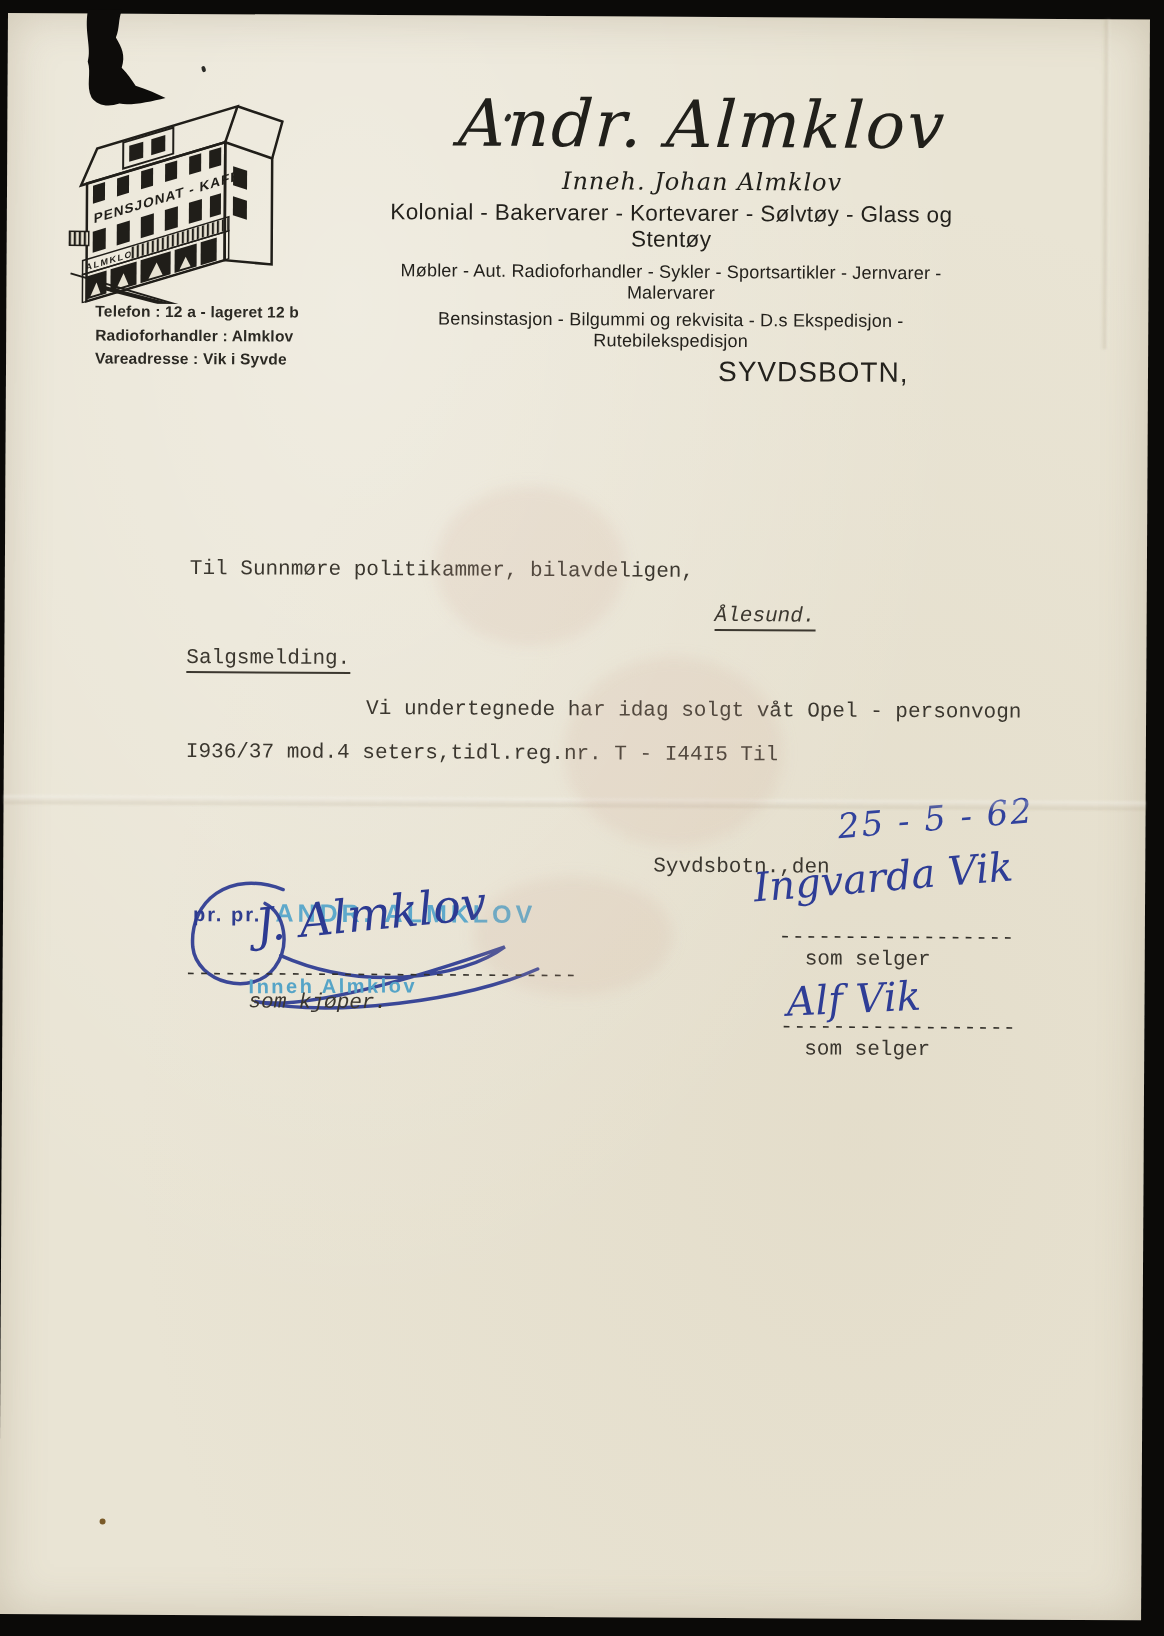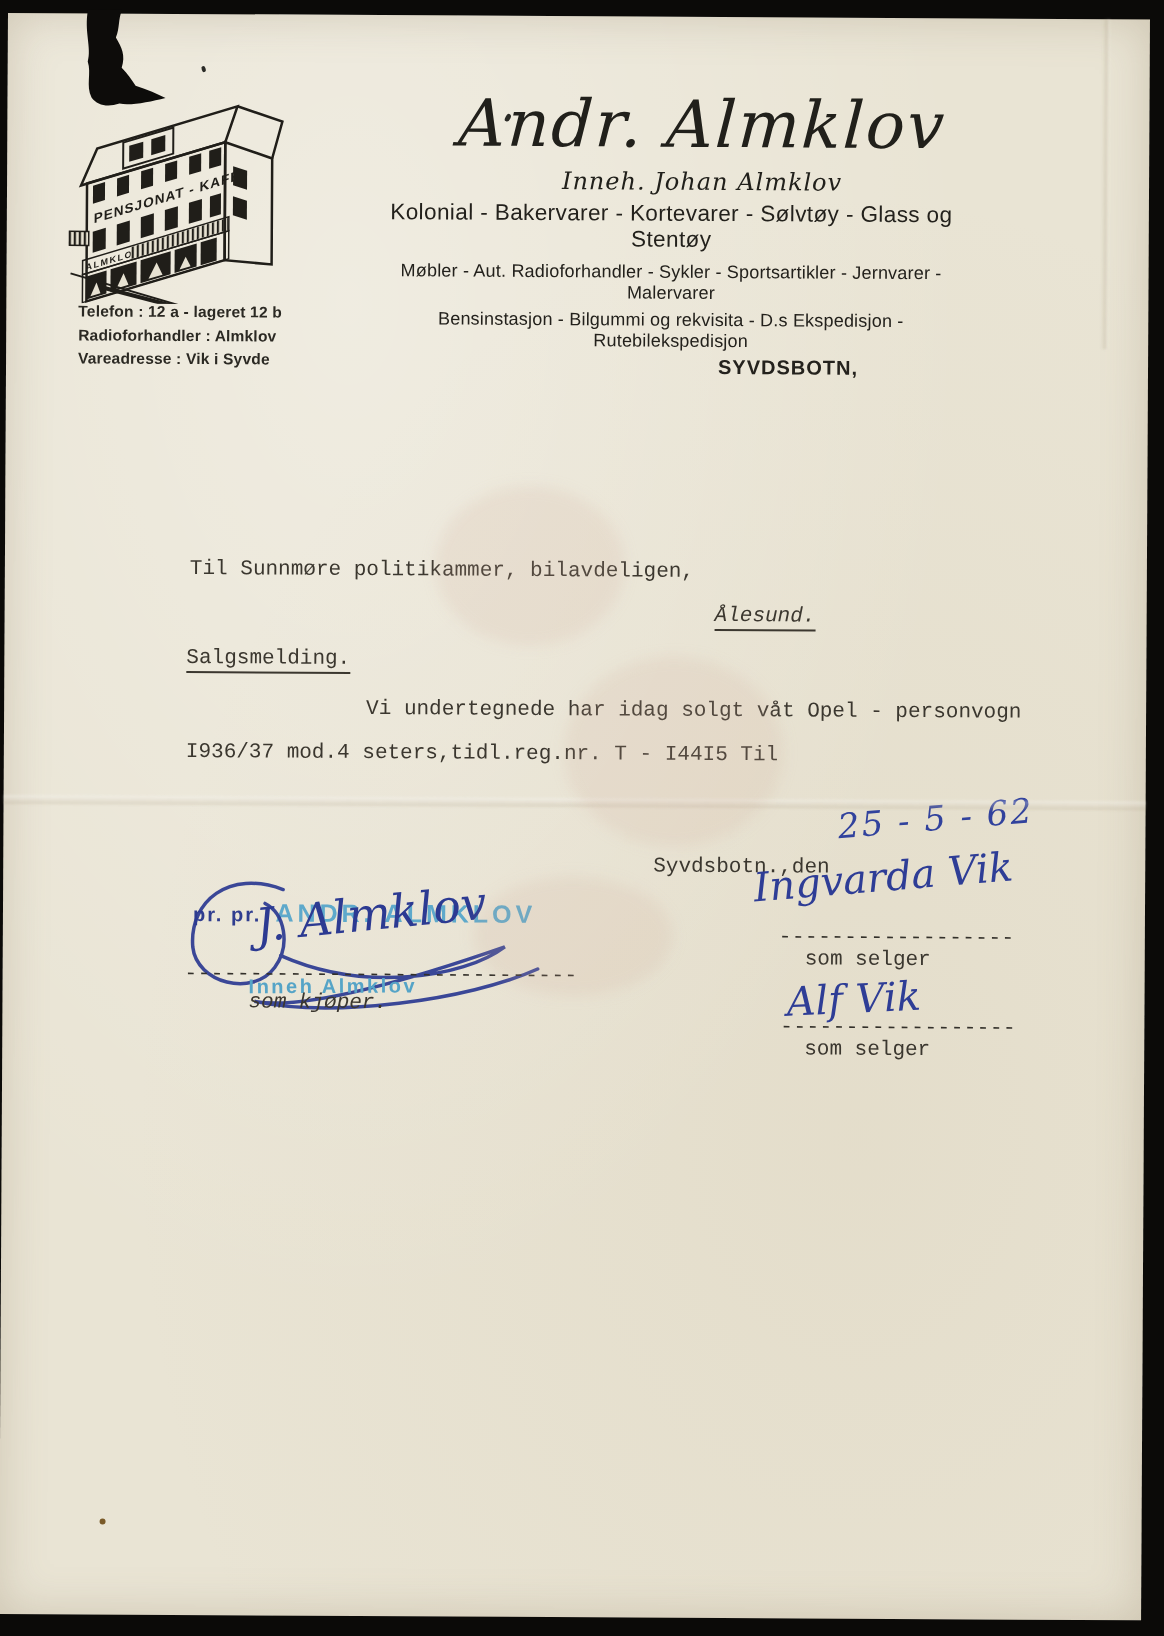--- a/index.html
+++ b/index.html
@@ -34,23 +34,23 @@
   .pen{
     font-family:"DejaVu Serif",serif;font-style:italic;color:#2e3d96;
     white-space:nowrap;
   }
   .header-block{left:330px;top:70px;width:730px;text-align:center;}
   .company-name{font-size:65px;letter-spacing:2px;transform:skewX(-3deg);}
   .owner-line{font-size:24px;margin-top:6px;letter-spacing:1px;}
   .trade-block{left:352px;top:184px;width:625px;text-align:center;}
   .trade-1{font-size:22.5px;letter-spacing:0.4px;font-weight:500;margin-bottom:9px;}
   .trade-23{font-size:18px;letter-spacing:0.2px;font-weight:500;margin-bottom:6px;}
-  .contact-block{left:72px;top:286px;font-size:15.5px;font-weight:600;
+  .contact-block{left:89px;top:286px;font-size:15.5px;font-weight:600;
     color:#2b2923;line-height:23.5px;letter-spacing:0.2px;}
-  .place-line{left:712px;top:339px;font-size:20px;font-weight:700;
+  .place-line{left:712px;top:339px;font-size:28px;font-weight:400;
     letter-spacing:1px;color:#24221d;}
   .stamp-row{left:190px;top:884px;display:flex;align-items:baseline;gap:14px;white-space:nowrap;}
   .stamp-pr{font-weight:700;font-size:20px;color:#2f3d8f;letter-spacing:2px;}
   .stamp-co{font-weight:600;font-size:25px;color:#5ea9cb;letter-spacing:4px;}
   .stamp-name{left:246px;top:960px;font-weight:700;font-size:20px;color:#55a4c7;
     letter-spacing:2.5px;transform:rotate(-0.6deg);white-space:nowrap;}
   .dashes{color:#33302a;letter-spacing:0.5px;}
   .date-hand{left:834px;top:780px;font-size:34px;letter-spacing:2px;transform:rotate(-5deg);color:#31429d;}
   .sig1{left:750px;top:836px;font-size:40px;transform:rotate(-5deg);}
   .sig2{left:784px;top:958px;font-size:40px;transform:rotate(-3deg);}

